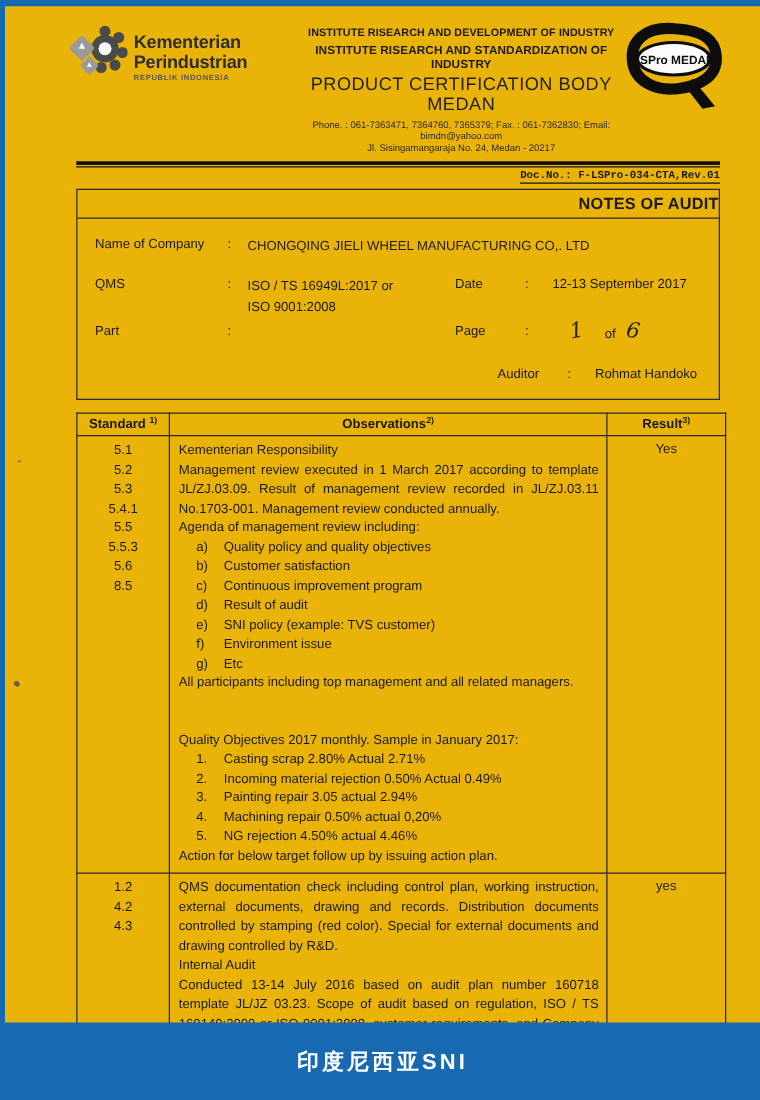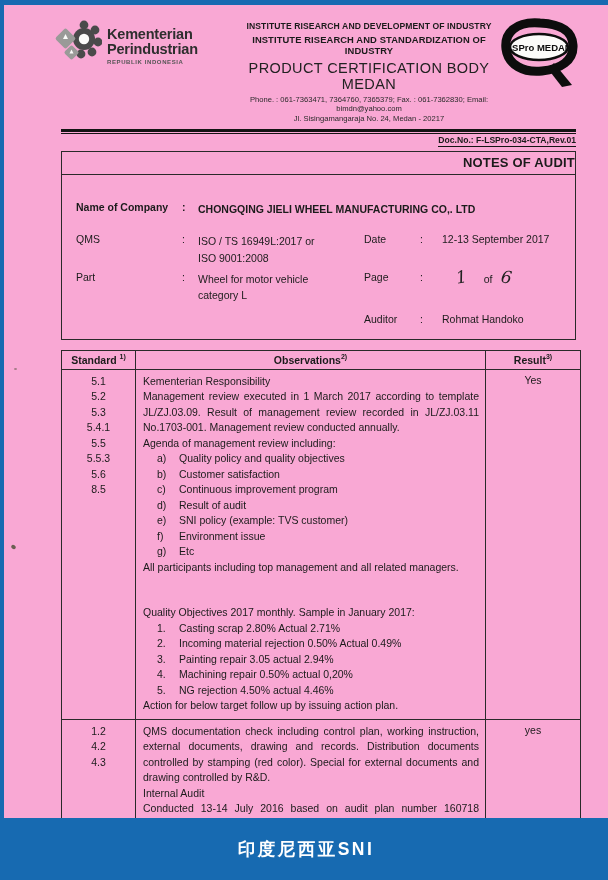--- a/index.html
+++ b/index.html
@@ -1,21 +1,21 @@
 <!DOCTYPE html>
 <html><head>
 <meta charset="utf-8">
 <style>
   * { margin:0; padding:0; box-sizing:border-box; }
   html,body { background:#e8e8e8; }
   body { font-family:"Liberation Sans", sans-serif; color:#1b1b1b; }
 
   .scan-page {
     position:relative; width:608px; height:880px; margin:0 auto;
-    background:#f9a8d4; overflow:hidden;
+    background:#eab308; overflow:hidden;
     border-top:5px solid #176ab1; border-left:4px solid #176ab1;
   }
 
   
   .header { display:flex; align-items:flex-start; padding:14px 26px 0 50px; }
   .ministry-block { display:flex; align-items:center; width:190px; flex:none; }
   .ministry-text { margin-left:5px; }
   .ministry-name { font-size:14.5px; font-weight:bold; line-height:1.05; color:#2e2e2e; letter-spacing:-0.2px; }
   .ministry-sub { font-size:6px; letter-spacing:0.6px; color:#555; margin-top:2px; font-weight:bold; }
 
@@ -23,38 +23,38 @@
   .org-line1 { font-size:8.6px; font-weight:bold; letter-spacing:0.1px; }
   .org-line2 { font-size:9.4px; font-weight:bold; margin-top:3px; letter-spacing:0.1px; }
   .org-line3 { font-size:14.5px; margin-top:4px; letter-spacing:0.4px; color:#222; }
   .org-contact { font-size:7.6px; margin-top:3px; color:#2a2a2a; }
   .org-address { font-size:7.6px; margin-top:1px; color:#2a2a2a; }
 
   .lspro-logo { width:84px; flex:none; margin-left:4px; margin-top:-2px; }
 
   
   .top-rule { margin:6px 32px 0 57px; border-top:3px solid #141414; border-bottom:1px solid #141414; height:5px; }
-  .doc-no { text-align:right; margin:1px 32px 0 57px; font-size:8.6px; font-weight:bold; }
+  .doc-no { text-align:right; margin:1px 32px 0 57px; font-size:8.6px; font-weight:bold;font-family:Liberation Mono, monospace; }
   .doc-no span { border-bottom:1.4px solid #141414; padding-bottom:1px; }
 
   
   .info-box { margin:6px 32px 0 57px; border:1.4px solid #2a2a2a; background:transparent; }
   .info-title { text-align:right; font-size:13px; font-weight:bold; padding:3px 0 4px; border-bottom:1.2px solid #2a2a2a; letter-spacing:0.2px; }
   .info-body { padding:12px 14px 10px 14px; font-size:10.5px; }
   .info-line { display:flex; margin-bottom:5px; }
   .if-left { display:flex; width:288px; flex:none; }
   .if-right { display:flex; flex:1; }
   .if-label { width:106px; flex:none; }
   .if-colon { width:16px; flex:none; text-align:left; }
   .if-value { flex:1; line-height:1.55; }
   .ifr-label { width:56px; flex:none; }
   .ifr-colon { width:22px; flex:none; }
   .ifr-value { flex:1; }
-  .row-company { margin-bottom:16px; margin-top:14px;font-weight:bold; }
-  .row-auditor { margin-top:10px; margin-bottom:4px; }
+  .row-company { margin-bottom:16px; margin-top:2px; }
+  .row-auditor { margin-top:20px; margin-bottom:4px;gap:34px; }
   .handwritten { font-family:"DejaVu Serif", serif; font-style:italic; font-size:17px; line-height:0.8; display:inline-block; color:#222; }
   .hw-1 { transform:rotate(-10deg); margin-right:14px; margin-left:14px; }
   .hw-6 { transform:rotate(8deg); margin-left:6px; }
 
   
   .audit-table { margin:10px 32px 0 57px; border-collapse:collapse; width:519px; table-layout:fixed; }
   .audit-table th, .audit-table td { border:1.3px solid #2a2a2a; vertical-align:top; }
   .audit-table th { font-size:10.5px; font-weight:bold; padding:2px 2px 3px; }
   .audit-table sup { font-size:7px; }
   .col-standard { width:74px; text-align:center; }
@@ -162,24 +162,20 @@
           <span class="ifr-label">Date</span>
           <span class="ifr-colon">:</span>
           <span class="ifr-value">12-13 September 2017</span>
         </div>
       </div>
 
       <div class="info-line">
         <div class="if-left">
           <span class="if-label">Part</span>
           <span class="if-colon">:</span>
-          <span class="if-value">
-            <span>Wheel for motor vehicle</span><br>
-            <span>category L</span>
-          </span>
         </div>
         <div class="if-right">
           <span class="ifr-label">Page</span>
           <span class="ifr-colon">:</span>
           <span class="ifr-value">
             <span class="handwritten hw-1">1</span>
             <span>of</span>
             <span class="handwritten hw-6">6</span>
           </span>
         </div>

